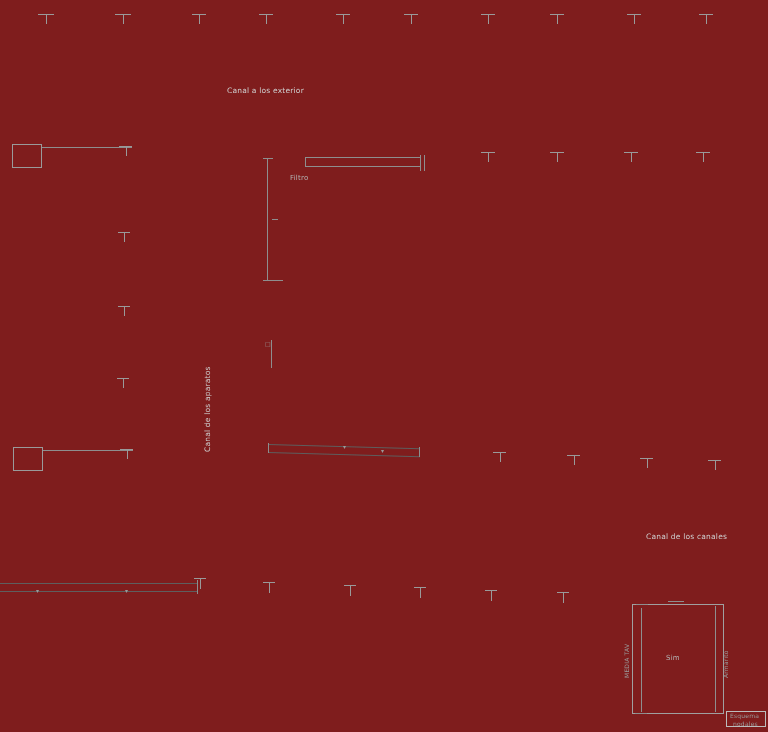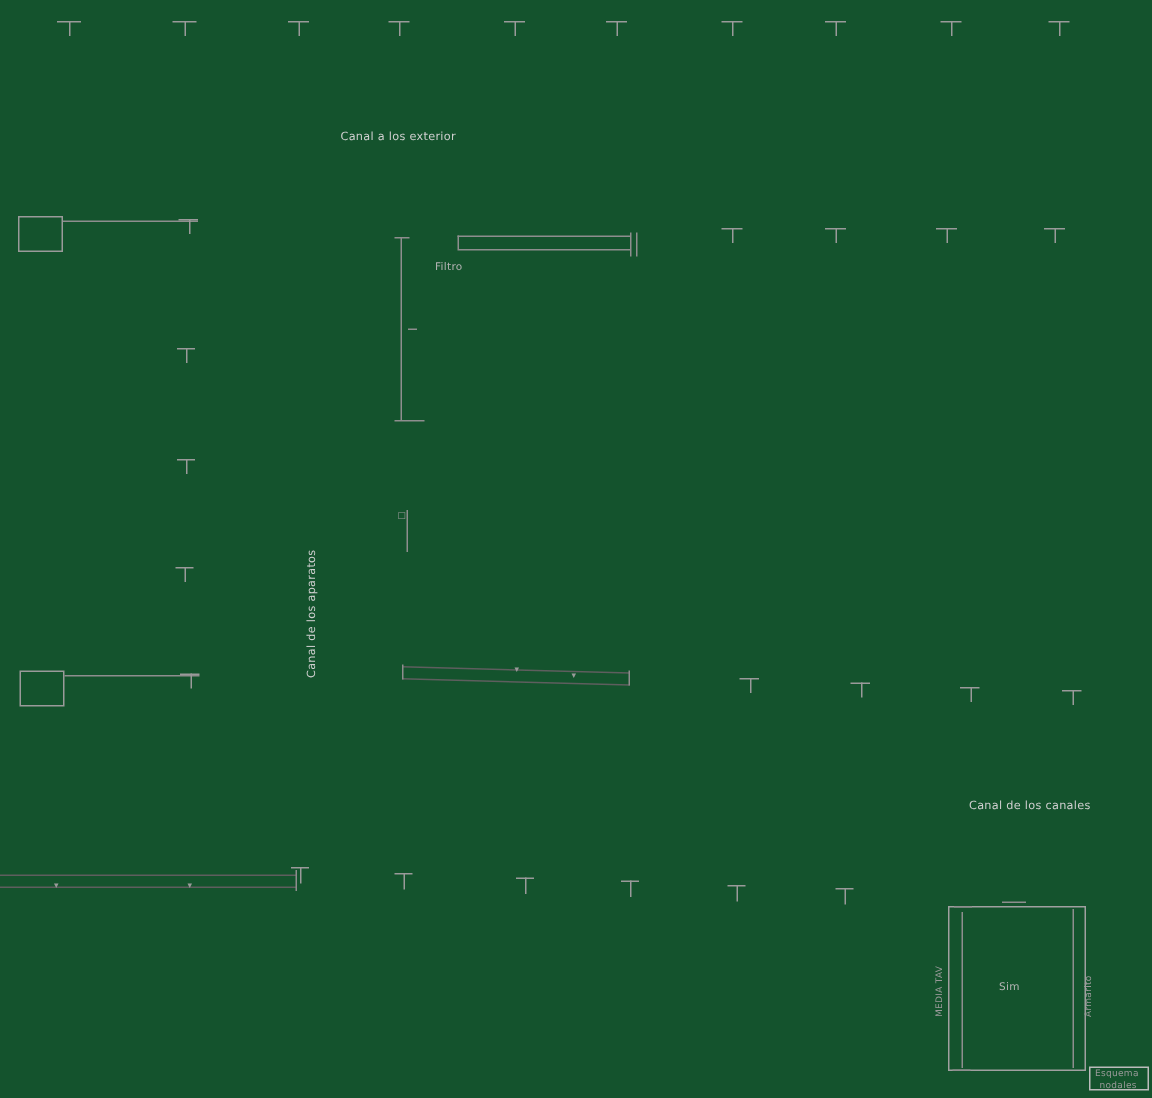--- a/index.html
+++ b/index.html
@@ -4,21 +4,21 @@
 <style>
   html, body {
     margin: 0;
     padding: 0;
     background: #000000;
   }
   #stage {
     position: relative;
     width: 768px;
     height: 732px;
-    background: #14532d;
+    background: #7f1d1d;
     overflow: hidden;
     font-family: "DejaVu Sans", sans-serif;
     color: #c8c8c8;
   }
   .lbl {
     position: absolute;
     font-size: 7px;
     color: #b4b4b4;
     white-space: nowrap;
     line-height: 1;

